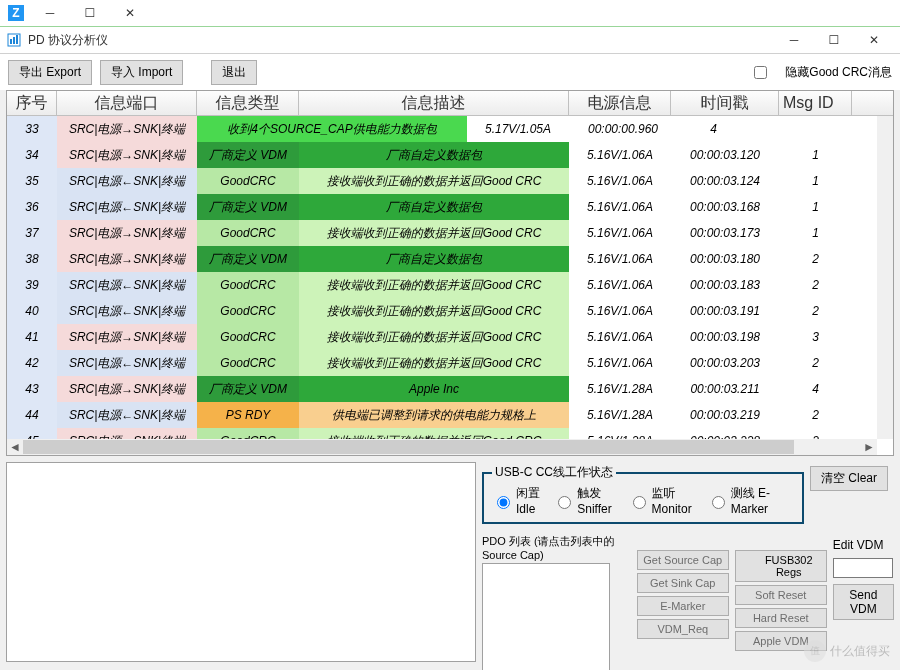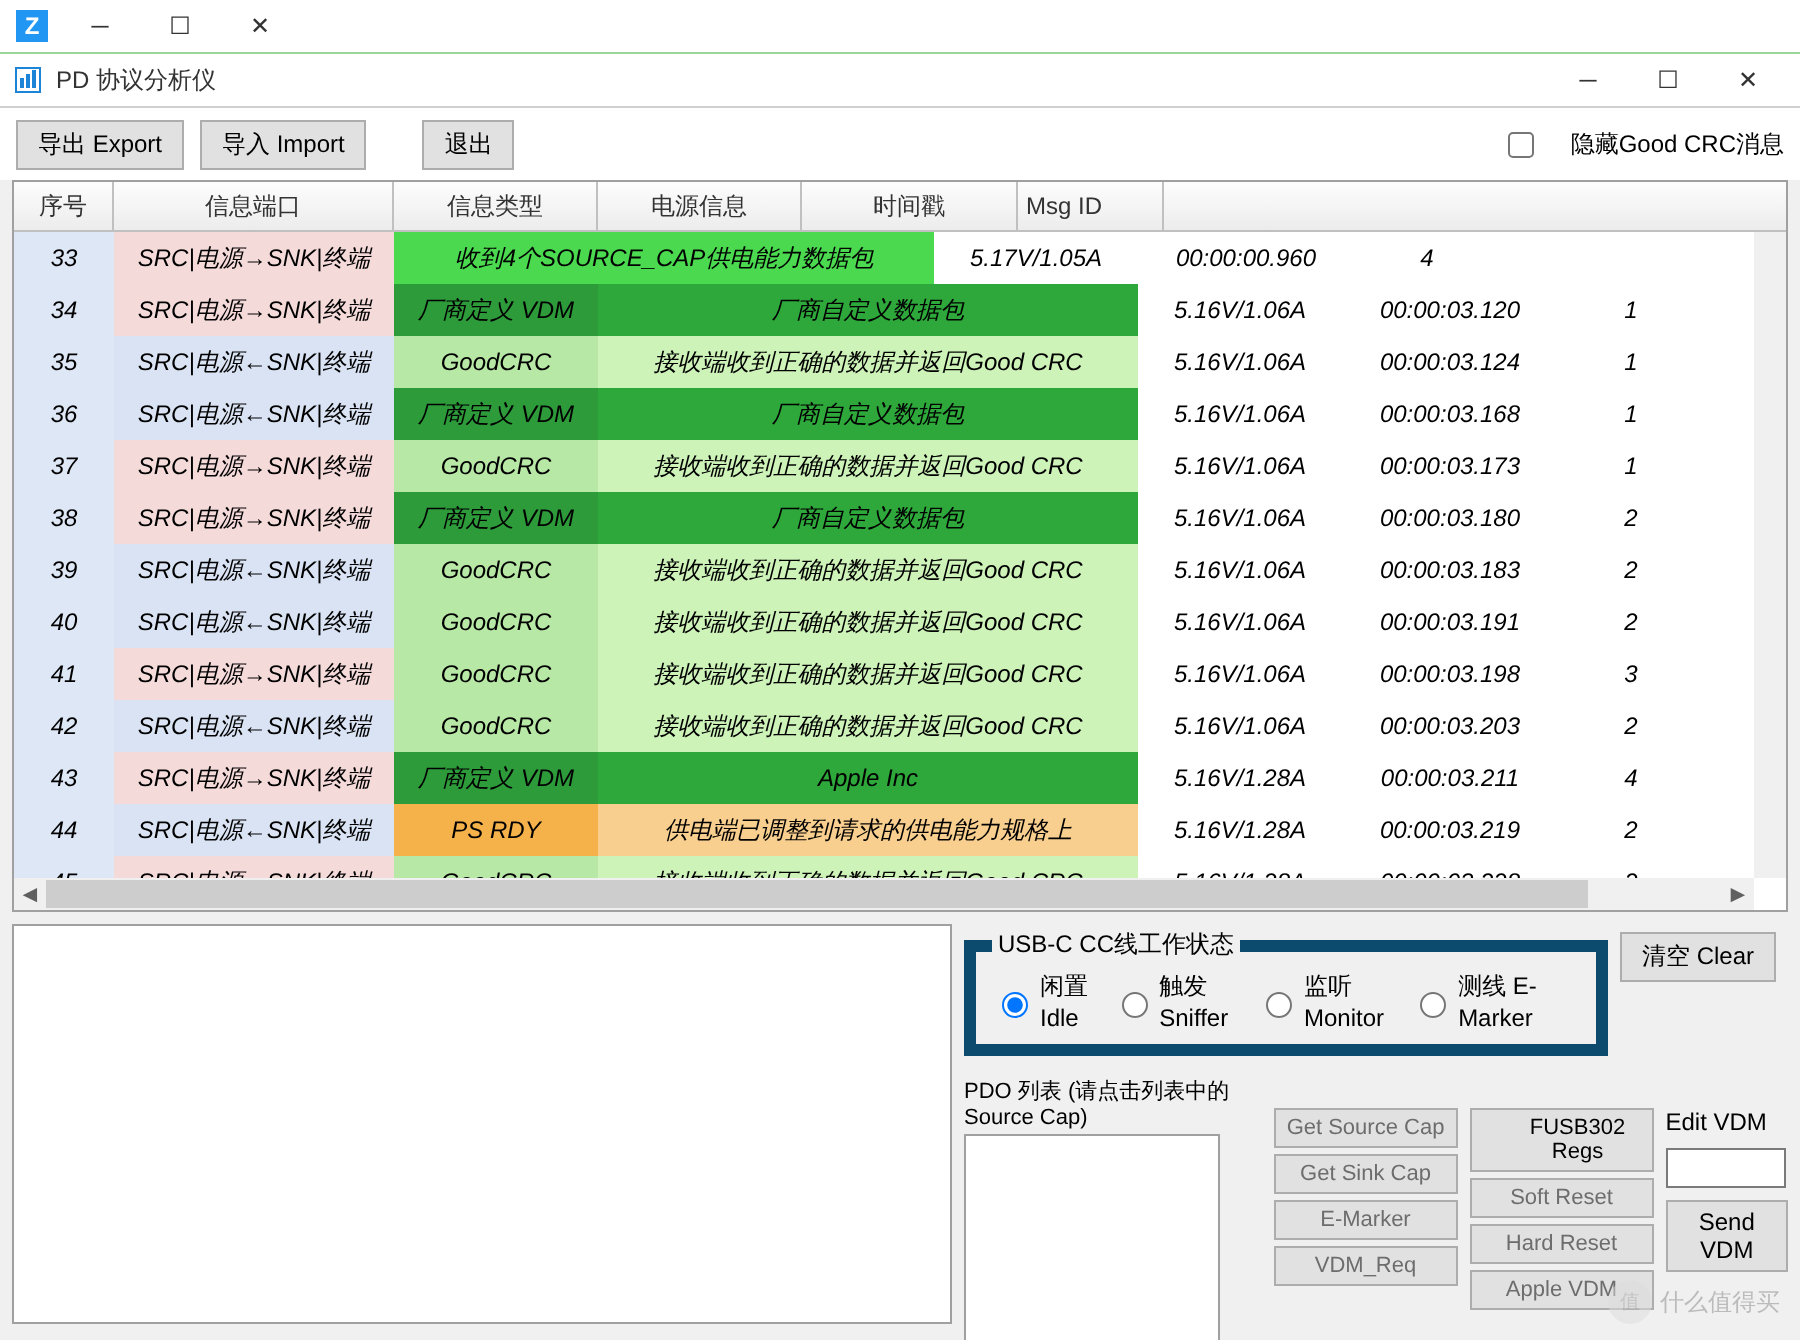--- a/index.html
+++ b/index.html
@@ -12,49 +12,49 @@
 .subbar { height: 27px; background: #fff; display: flex; align-items: center; padding: 0 6px; border-bottom: 1px solid #d0d0d0; }
 .subbar .sub-icon { width: 16px; height: 16px; margin-right: 6px; display: inline-flex; align-items: center; justify-content: center; }
 .subbar .title { flex: 1; color: #333; }
 .toolbar { height: 36px; background: #fff; display: flex; align-items: center; padding: 4px 8px; gap: 8px; }
 .btn { background: #e1e1e1; border: 1px solid #adadad; padding: 3px 10px; cursor: pointer; }
 .toolbar .spacer { flex: 1; }
 .checkbox { display: flex; align-items: center; gap: 18px; }
 .checkbox input { margin: 0; }
 .table-wrap { position: relative; background: #fff; border: 1px solid #a0a0a0; margin: 0 6px; height: 366px; overflow: hidden; }
 .table-header { display: flex; background: linear-gradient(#fdfdfd,#ececec); border-bottom: 1px solid #c0c0c0; height: 25px; }
-.th { border-right: 1px solid #c0c0c0; display: flex; align-items: center; justify-content: center; font-size: 12px; color: #333; }
+.th { border-right: 1px solid #c0c0c0; display: flex; align-items: center; justify-content: center; font-size: 16px; color: #333; }
 .rows { overflow: hidden; }
 .row { display: flex; height: 26px; font-style: italic; }
 .td { display: flex; align-items: center; justify-content: center; font-size: 12px; white-space: nowrap; overflow: hidden; }
 .c-seq { width: 50px; }
 .c-port { width: 140px; }
 .c-type { width: 102px; }
 .c-desc { width: 270px; }
 .c-power { width: 102px; }
 .c-time { width: 108px; }
 .c-msgid { width: 73px; }
 .th.c-msgid { justify-content: flex-start; padding-left: 4px; }
 .hscroll { position: absolute; bottom: 0; left: 0; right: 16px; height: 16px; background: #f0f0f0; display: flex; align-items: center; }
 .hscroll .arrow { width: 16px; height: 16px; display: flex; align-items: center; justify-content: center; background: #f0f0f0; color: #606060; }
 .hscroll .track { flex: 1; height: 16px; background: #f0f0f0; position: relative; }
 .hscroll .thumb { position: absolute; left: 0; width: 92%; height: 14px; top: 1px; background: #cdcdcd; }
 .vscroll { position: absolute; top: 25px; right: 0; bottom: 16px; width: 16px; background: #f0f0f0; }
 .bottom { display: flex; padding: 6px; gap: 6px; height: 212px; }
 .leftpanel { width: 470px; border: 1px solid #a0a0a0; background: #fff; }
 .rightpanel { flex: 1; }
-fieldset { border: 6px solid #0c4a6e; margin: 0 0 4px 0; padding: 4px 8px 6px 8px; }
+fieldset { border: 2px solid #0c4a6e; margin: 0 0 4px 0; padding: 4px 8px 6px 8px; }
 legend { font-size: 12px; padding: 0 3px; }
 .radios { display: flex; gap: 0; align-items: center; }
 .pdo-row { display: flex; gap: 6px; align-items: flex-start; }
 .pdo-list { width: 128px; height: 110px; border: 1px solid #a0a0a0; background: #fff; }
 .btncol { display: flex; flex-direction: column; gap: 3px; }
 .sbtn { width: 92px; background: #e1e1e1; border: 1px solid #adadad; padding: 3px 4px; font-size: 11px; color: #6d6d6d; text-align: center; }
 .sbtn.active { color: #000; padding-left: 20px; }
-.editvdm { margin-top: 16px; }
+.editvdm { margin-top: 4px; }
 .editvdm input[type=text] { width: 60px; border: 1px solid #7a7a7a; height: 20px; }
 .rightpanel-top { display: flex; justify-content: flex-end; padding: 2px 6px 6px 0; }
 .watermark { position: absolute; right: 10px; bottom: 8px; opacity: 0.5; display: flex; align-items: center; gap: 4px; color: #888; font-size: 12px; }
 .watermark .wm-icon { width: 22px; height: 22px; border-radius: 50%; background: #ddd; display: flex; align-items: center; justify-content: center; color: #aaa; font-size: 10px; }
 label { display: flex; align-items: center; gap: 3px; }
 .pdo-label { font-size: 11px; margin-bottom: 2px; }
 .pdo-block { display: flex; flex-direction: column; }
 </style>
 </head>
 <body>
@@ -95,20 +95,21 @@
     <input type="checkbox" style="">
     <span>隐藏Good CRC消息</span>
   </label>
 </div>
 
 <div class="table-wrap">
   <div class="table-header">
     <div class="th c-seq">序号</div>
     <div class="th c-port">信息端口</div>
     <div class="th c-type">信息类型</div>
+    <div class="th c-desc">信息描述</div>
     <div class="th c-power">电源信息</div>
     <div class="th c-time">时间戳</div>
     <div class="th c-msgid">Msg ID</div>
   </div>
   <div class="rows" id="rows">
       <div class="row">
         <div class="td c-seq" style="background: rgb(222, 231, 246);">33</div>
         <div class="td c-port" style="background: rgb(245, 218, 218);">SRC|电源→SNK|终端</div>
         <div class="td c-desc" style="background: rgb(74, 217, 79);">收到4个SOURCE_CAP供电能力数据包</div>
         <div class="td c-power">5.17V/1.05A</div>

